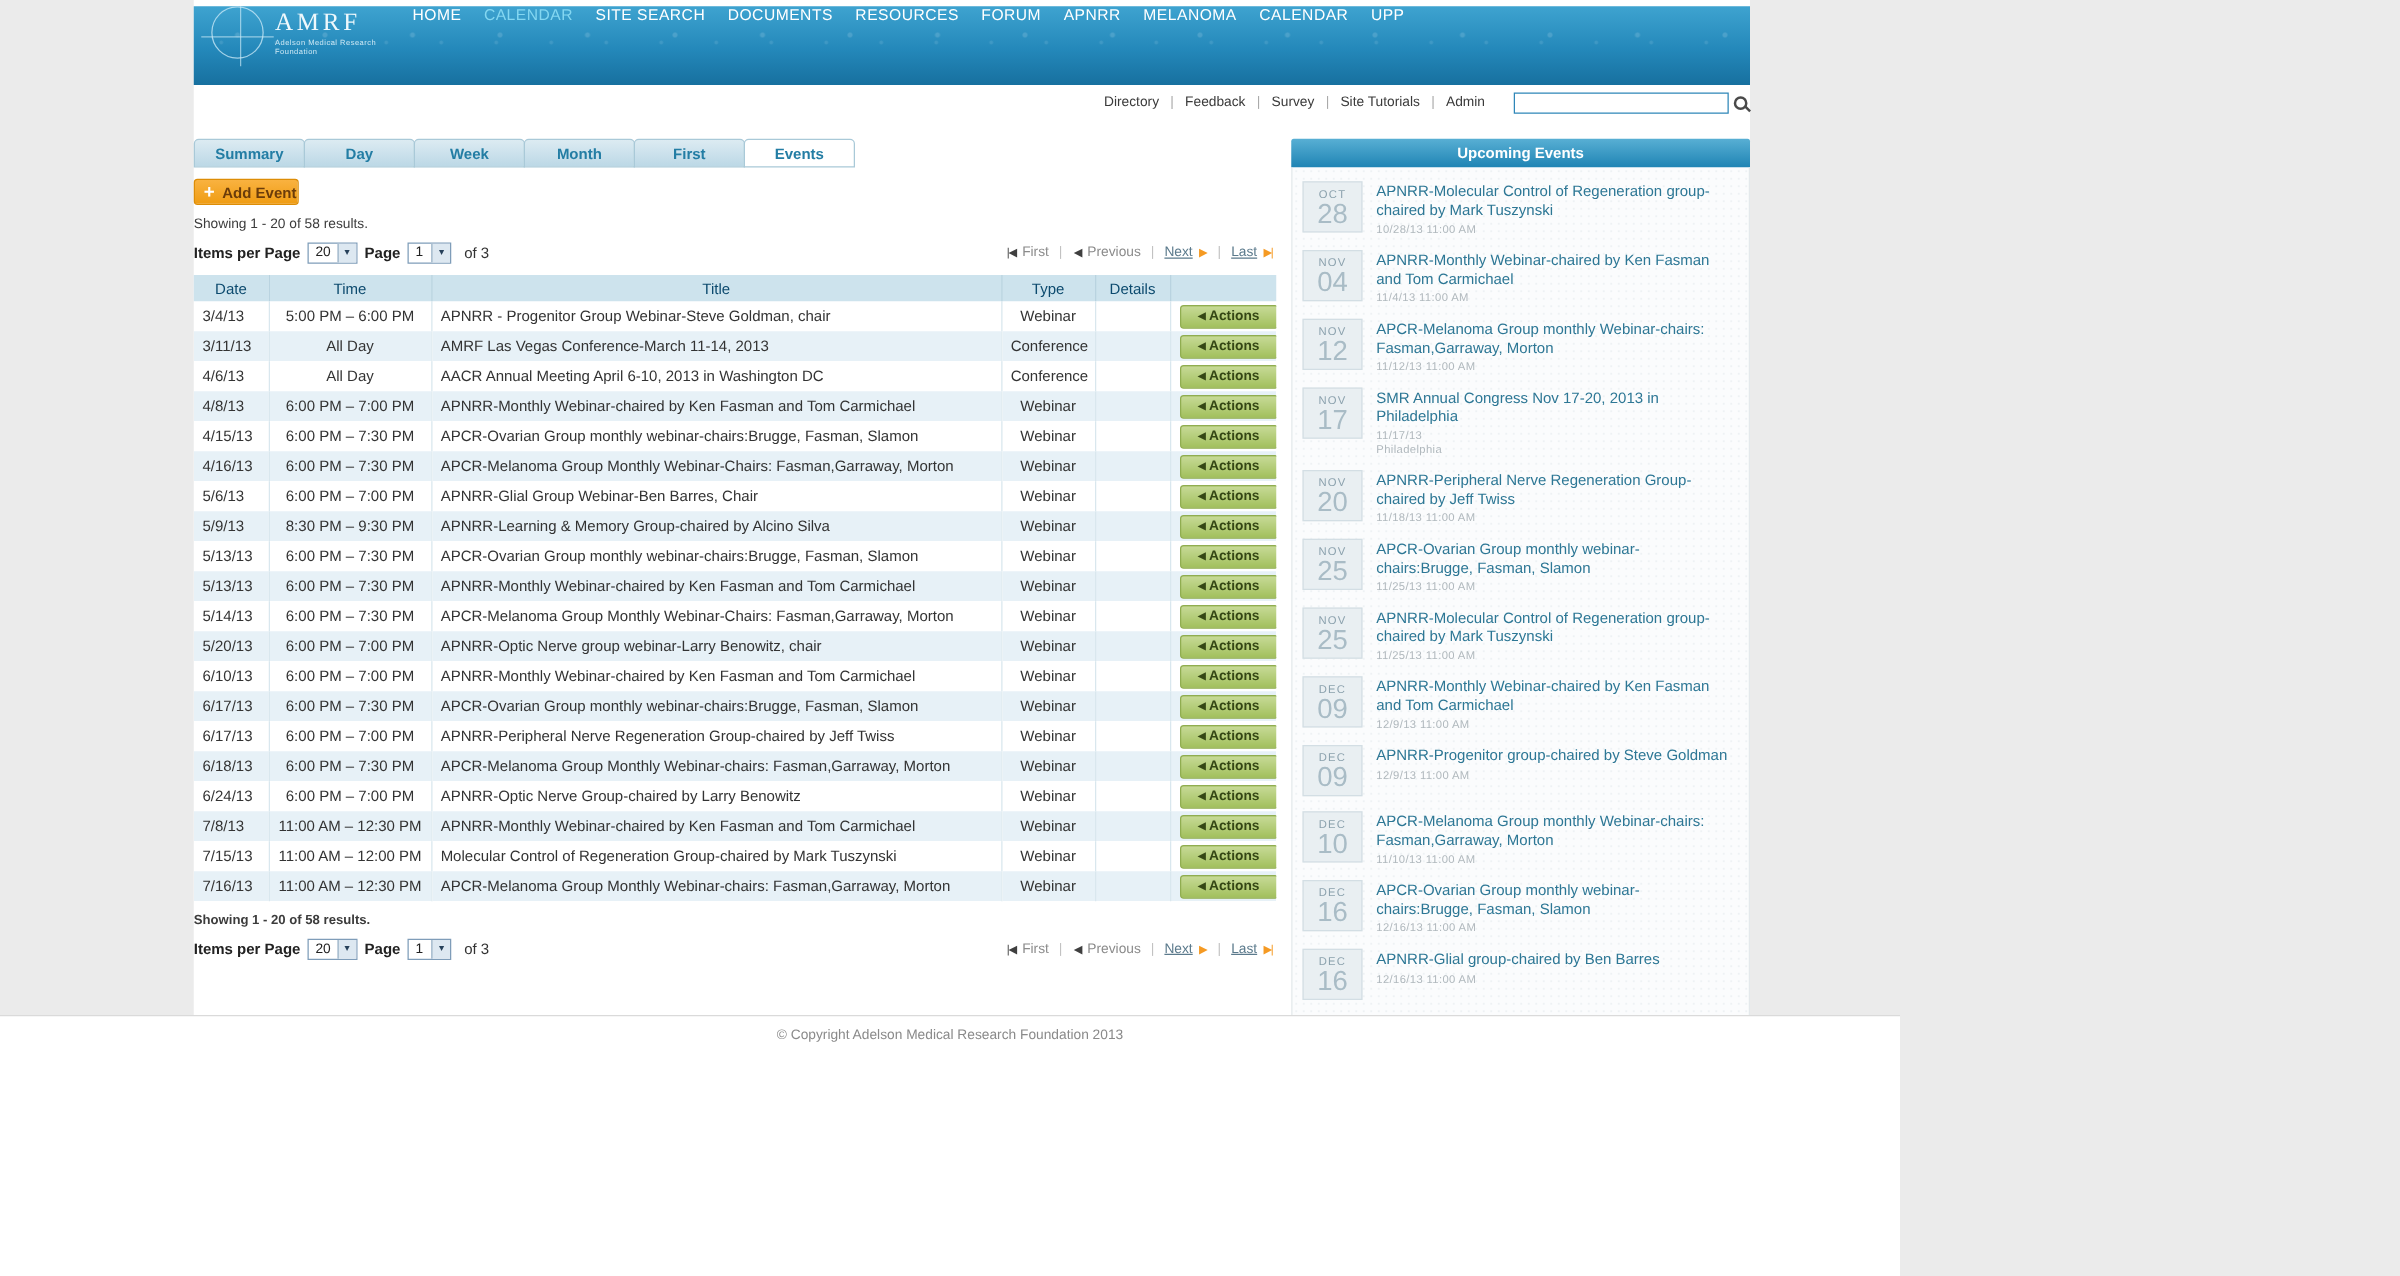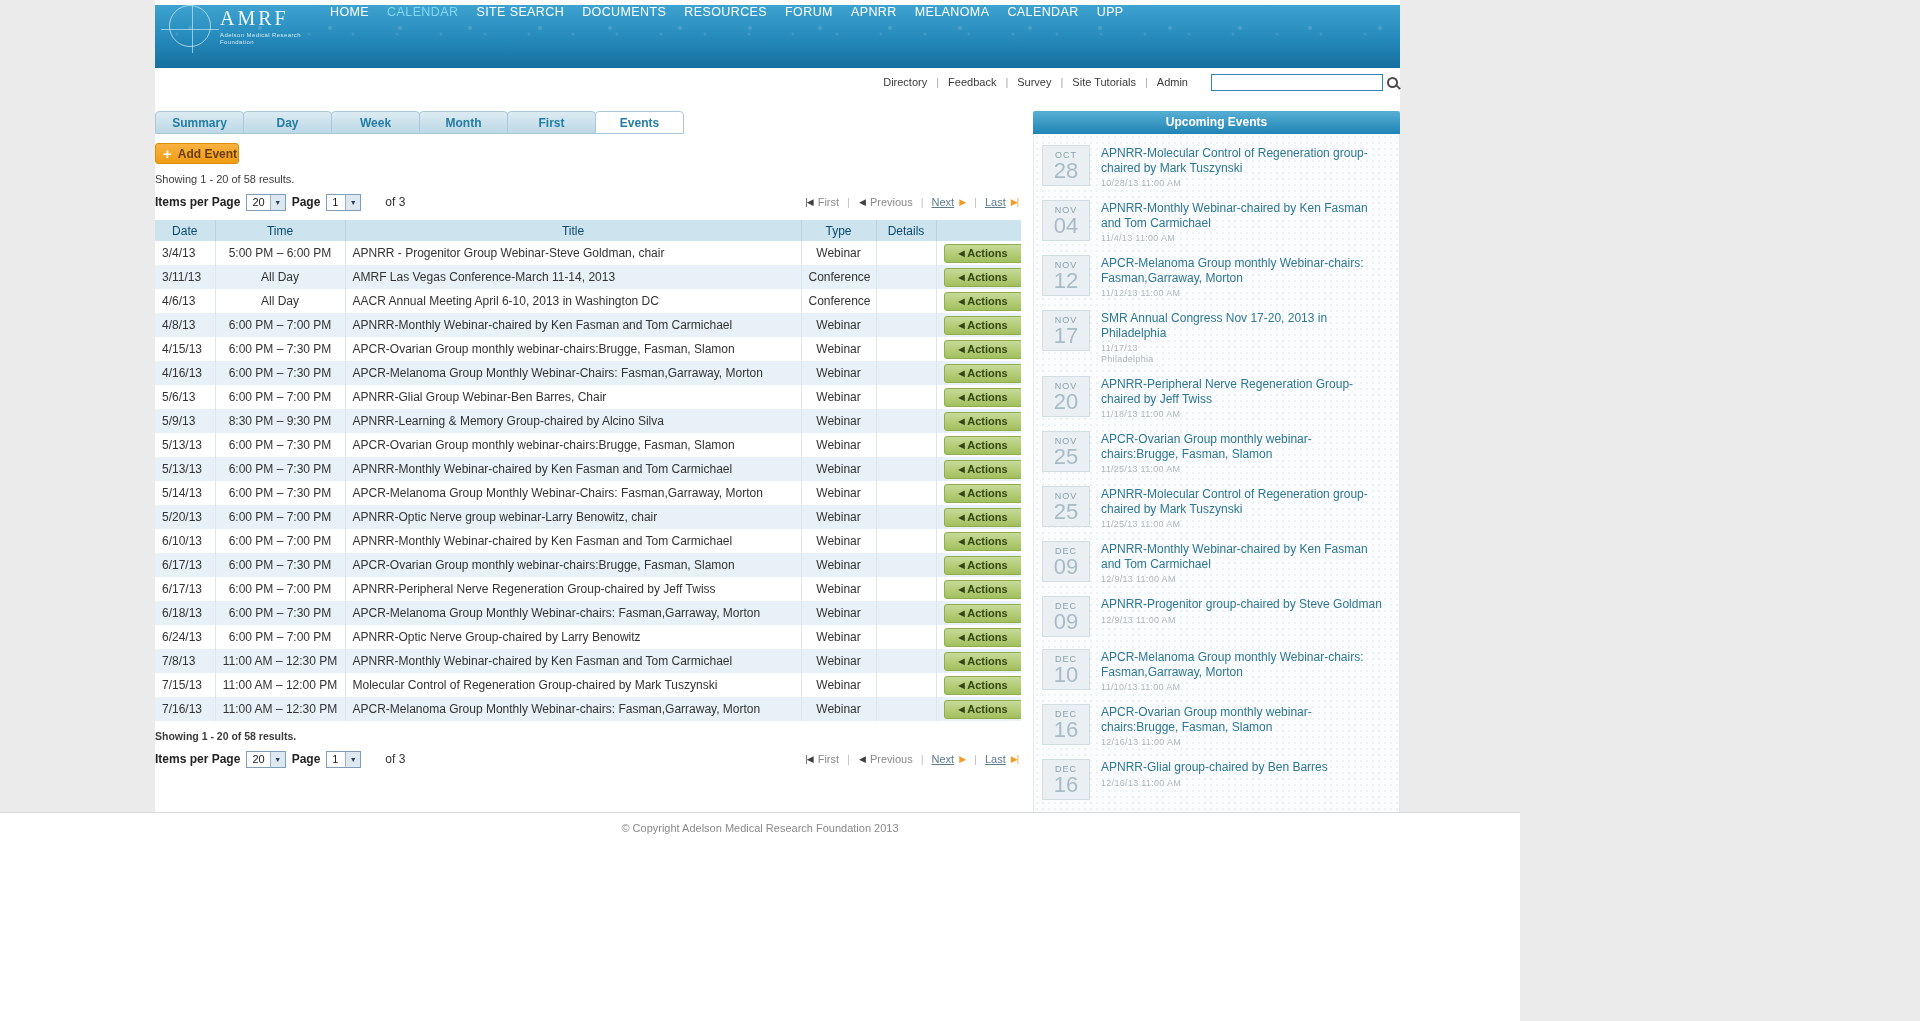--- a/index.html
+++ b/index.html
@@ -52,21 +52,21 @@
   .add-event-label { font-size:12px; font-weight:bold; color:#6b3c0a; }
 
   
   .results-text { margin-top:9px; font-size:11px; color:#3c3c3c; }
   .results-text.bottom { font-weight:bold; font-size:10.5px; }
   .pager { display:flex; align-items:center; height:24px; margin-top:5px; font-size:12px; color:#222; }
   .pg-label { font-weight:bold; }
   .fake-select { display:inline-flex; align-items:center; border:1px solid #7f9db9; background:#fff; height:17px; margin:0 6px; cursor:pointer; }
   .fake-select .val { padding:0 5px; font-size:11px; min-width:18px; color:#222; }
   .fake-select .arrow { width:15px; height:15px; background:#dde8f1; border-left:1px solid #9ab2c6; display:flex; align-items:center; justify-content:center; font-size:7px; color:#27415a; }
-  .pg-of { margin-left:18px; font-weight:normal; color:#333; }
+  .pg-of { margin-left:4px; font-weight:normal; color:#333; }
   .pg-right { margin-left:auto; display:flex; align-items:center; font-size:11px; }
   .pg-icon { letter-spacing:-1px; font-size:9px; margin:0 3px; cursor:pointer; }
   .pg-icon.gray { color:#3f3f3f; }
   .pg-icon.orange { color:#f59a23; }
   .pg-link { color:#5b7a8c; text-decoration:underline; margin:0 2px; }
   .pg-link.disabled { color:#8b8b8b; text-decoration:none; }
   .pg-sep { color:#c2c2c2; margin:0 6px; }
 
   
   table.events { border-collapse:collapse; table-layout:fixed; width:866px; margin-top:6px; }

